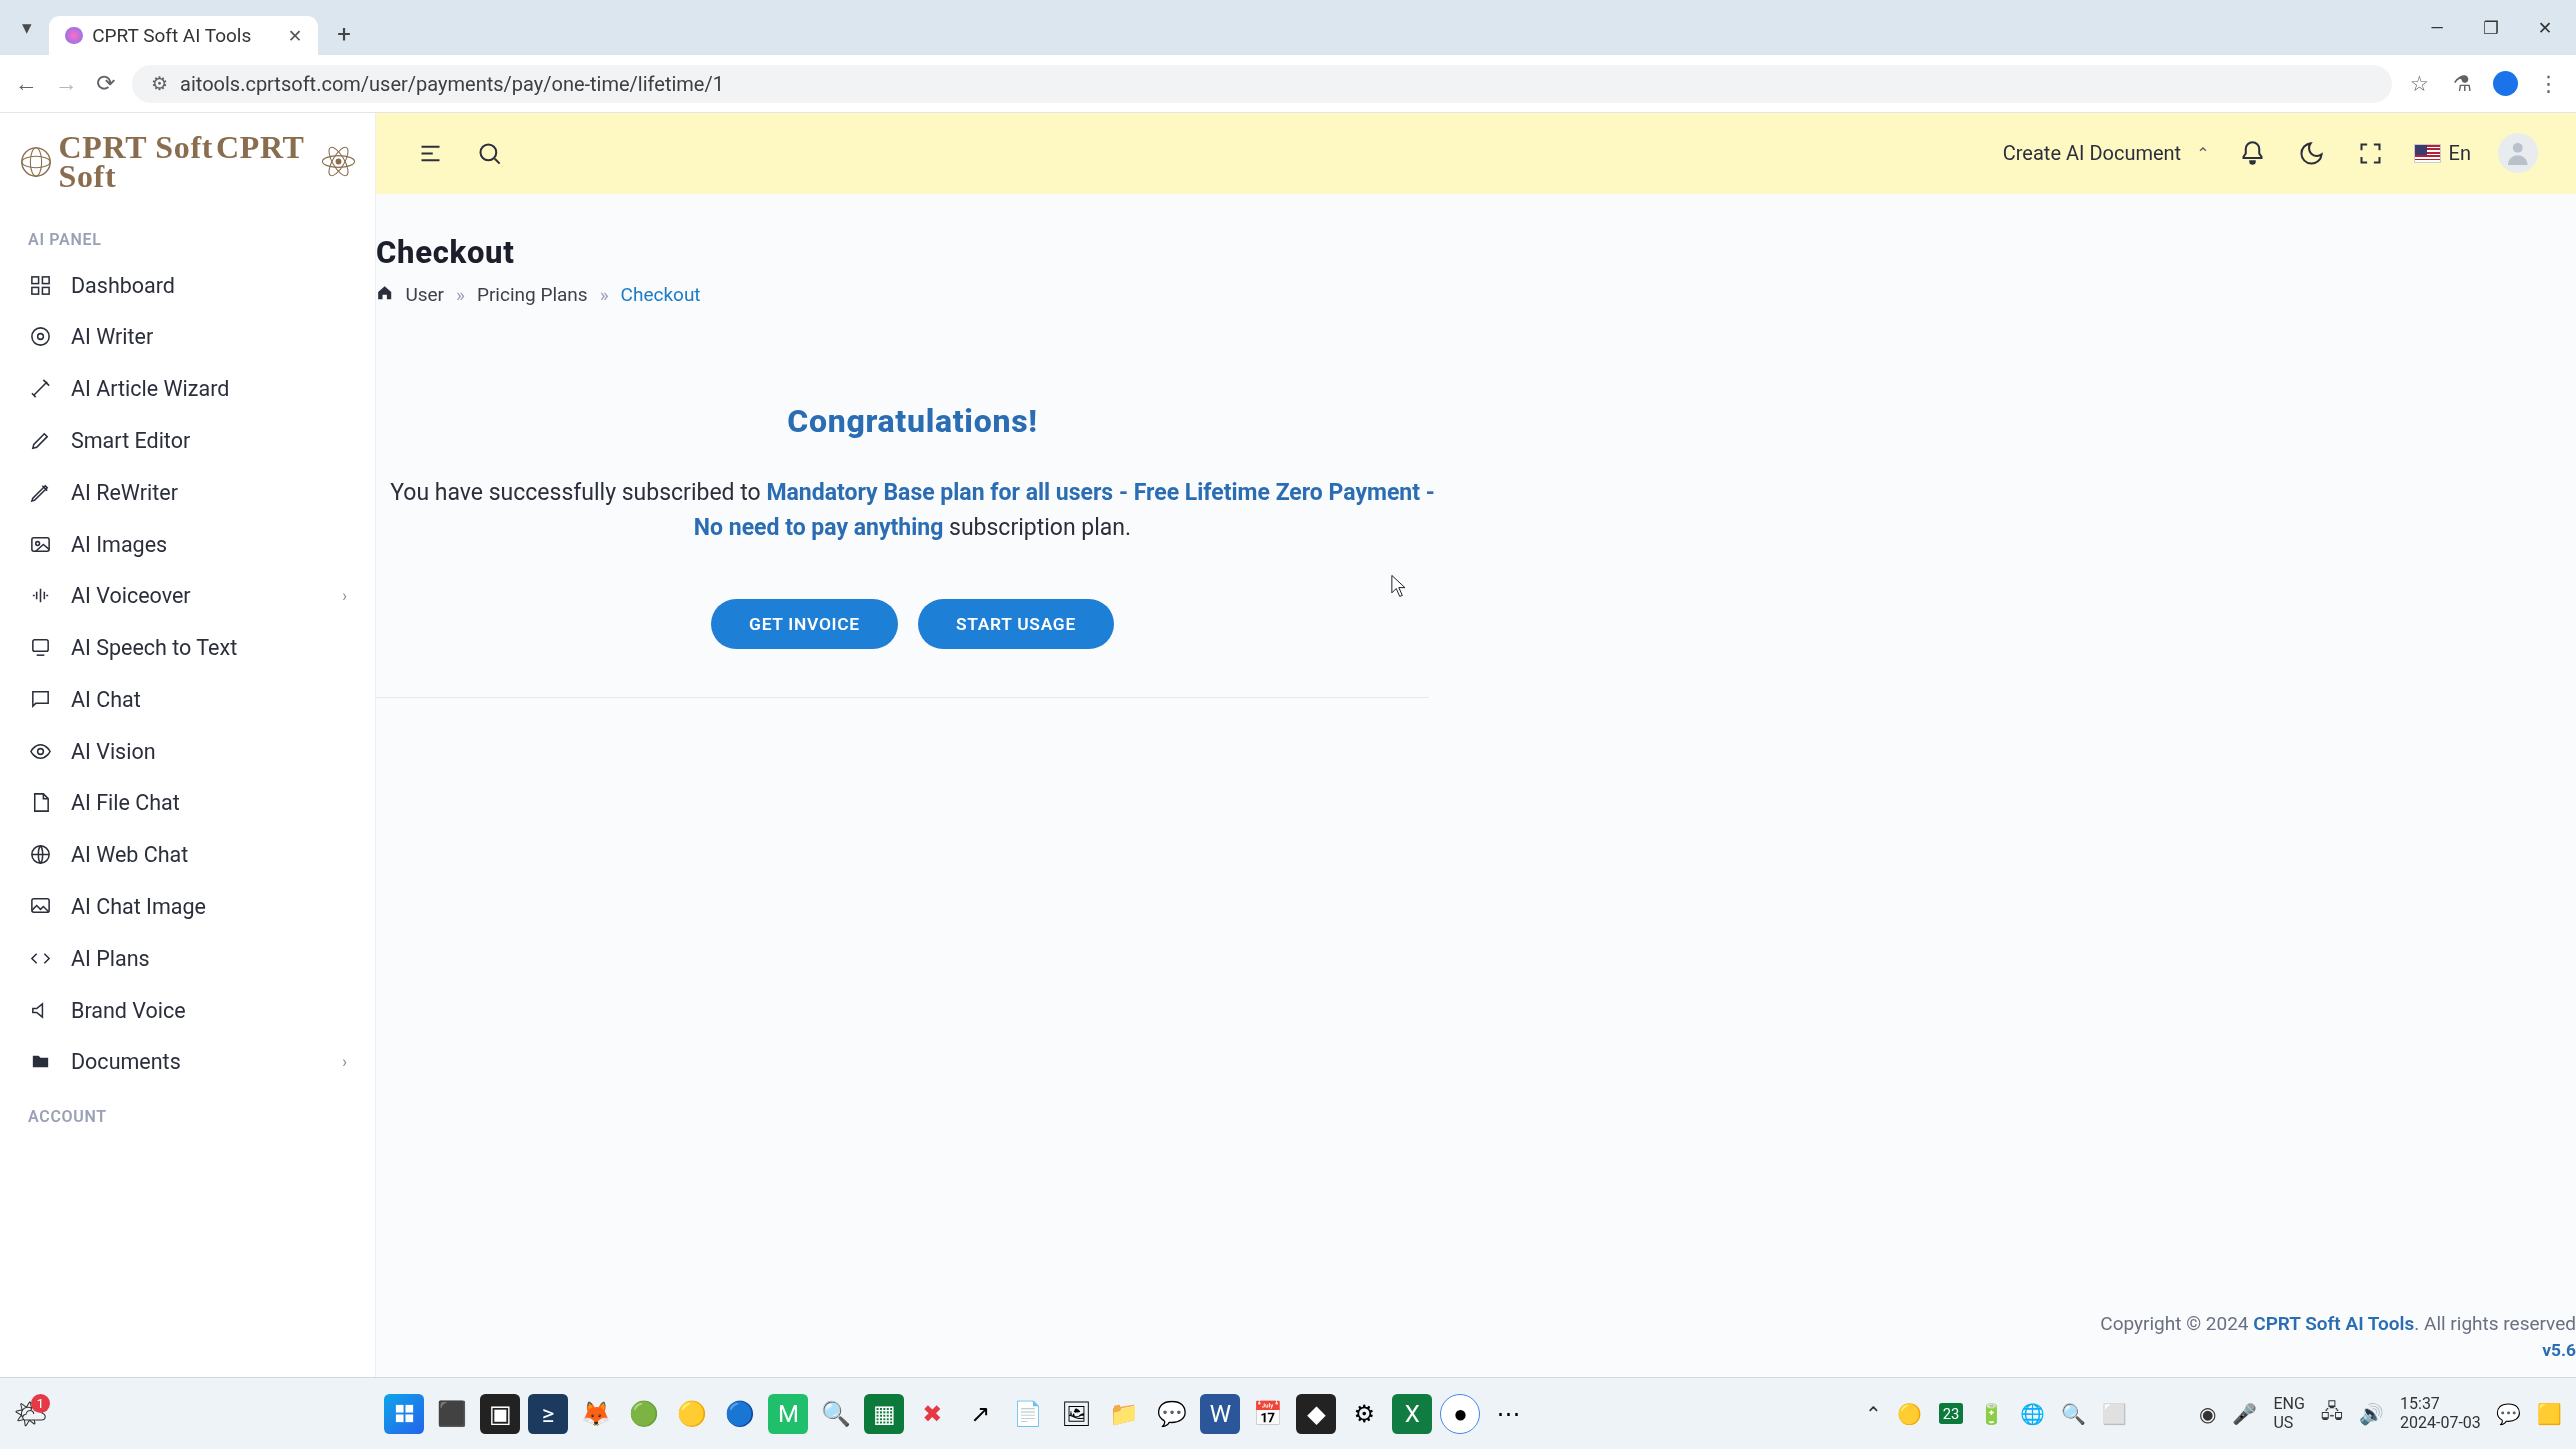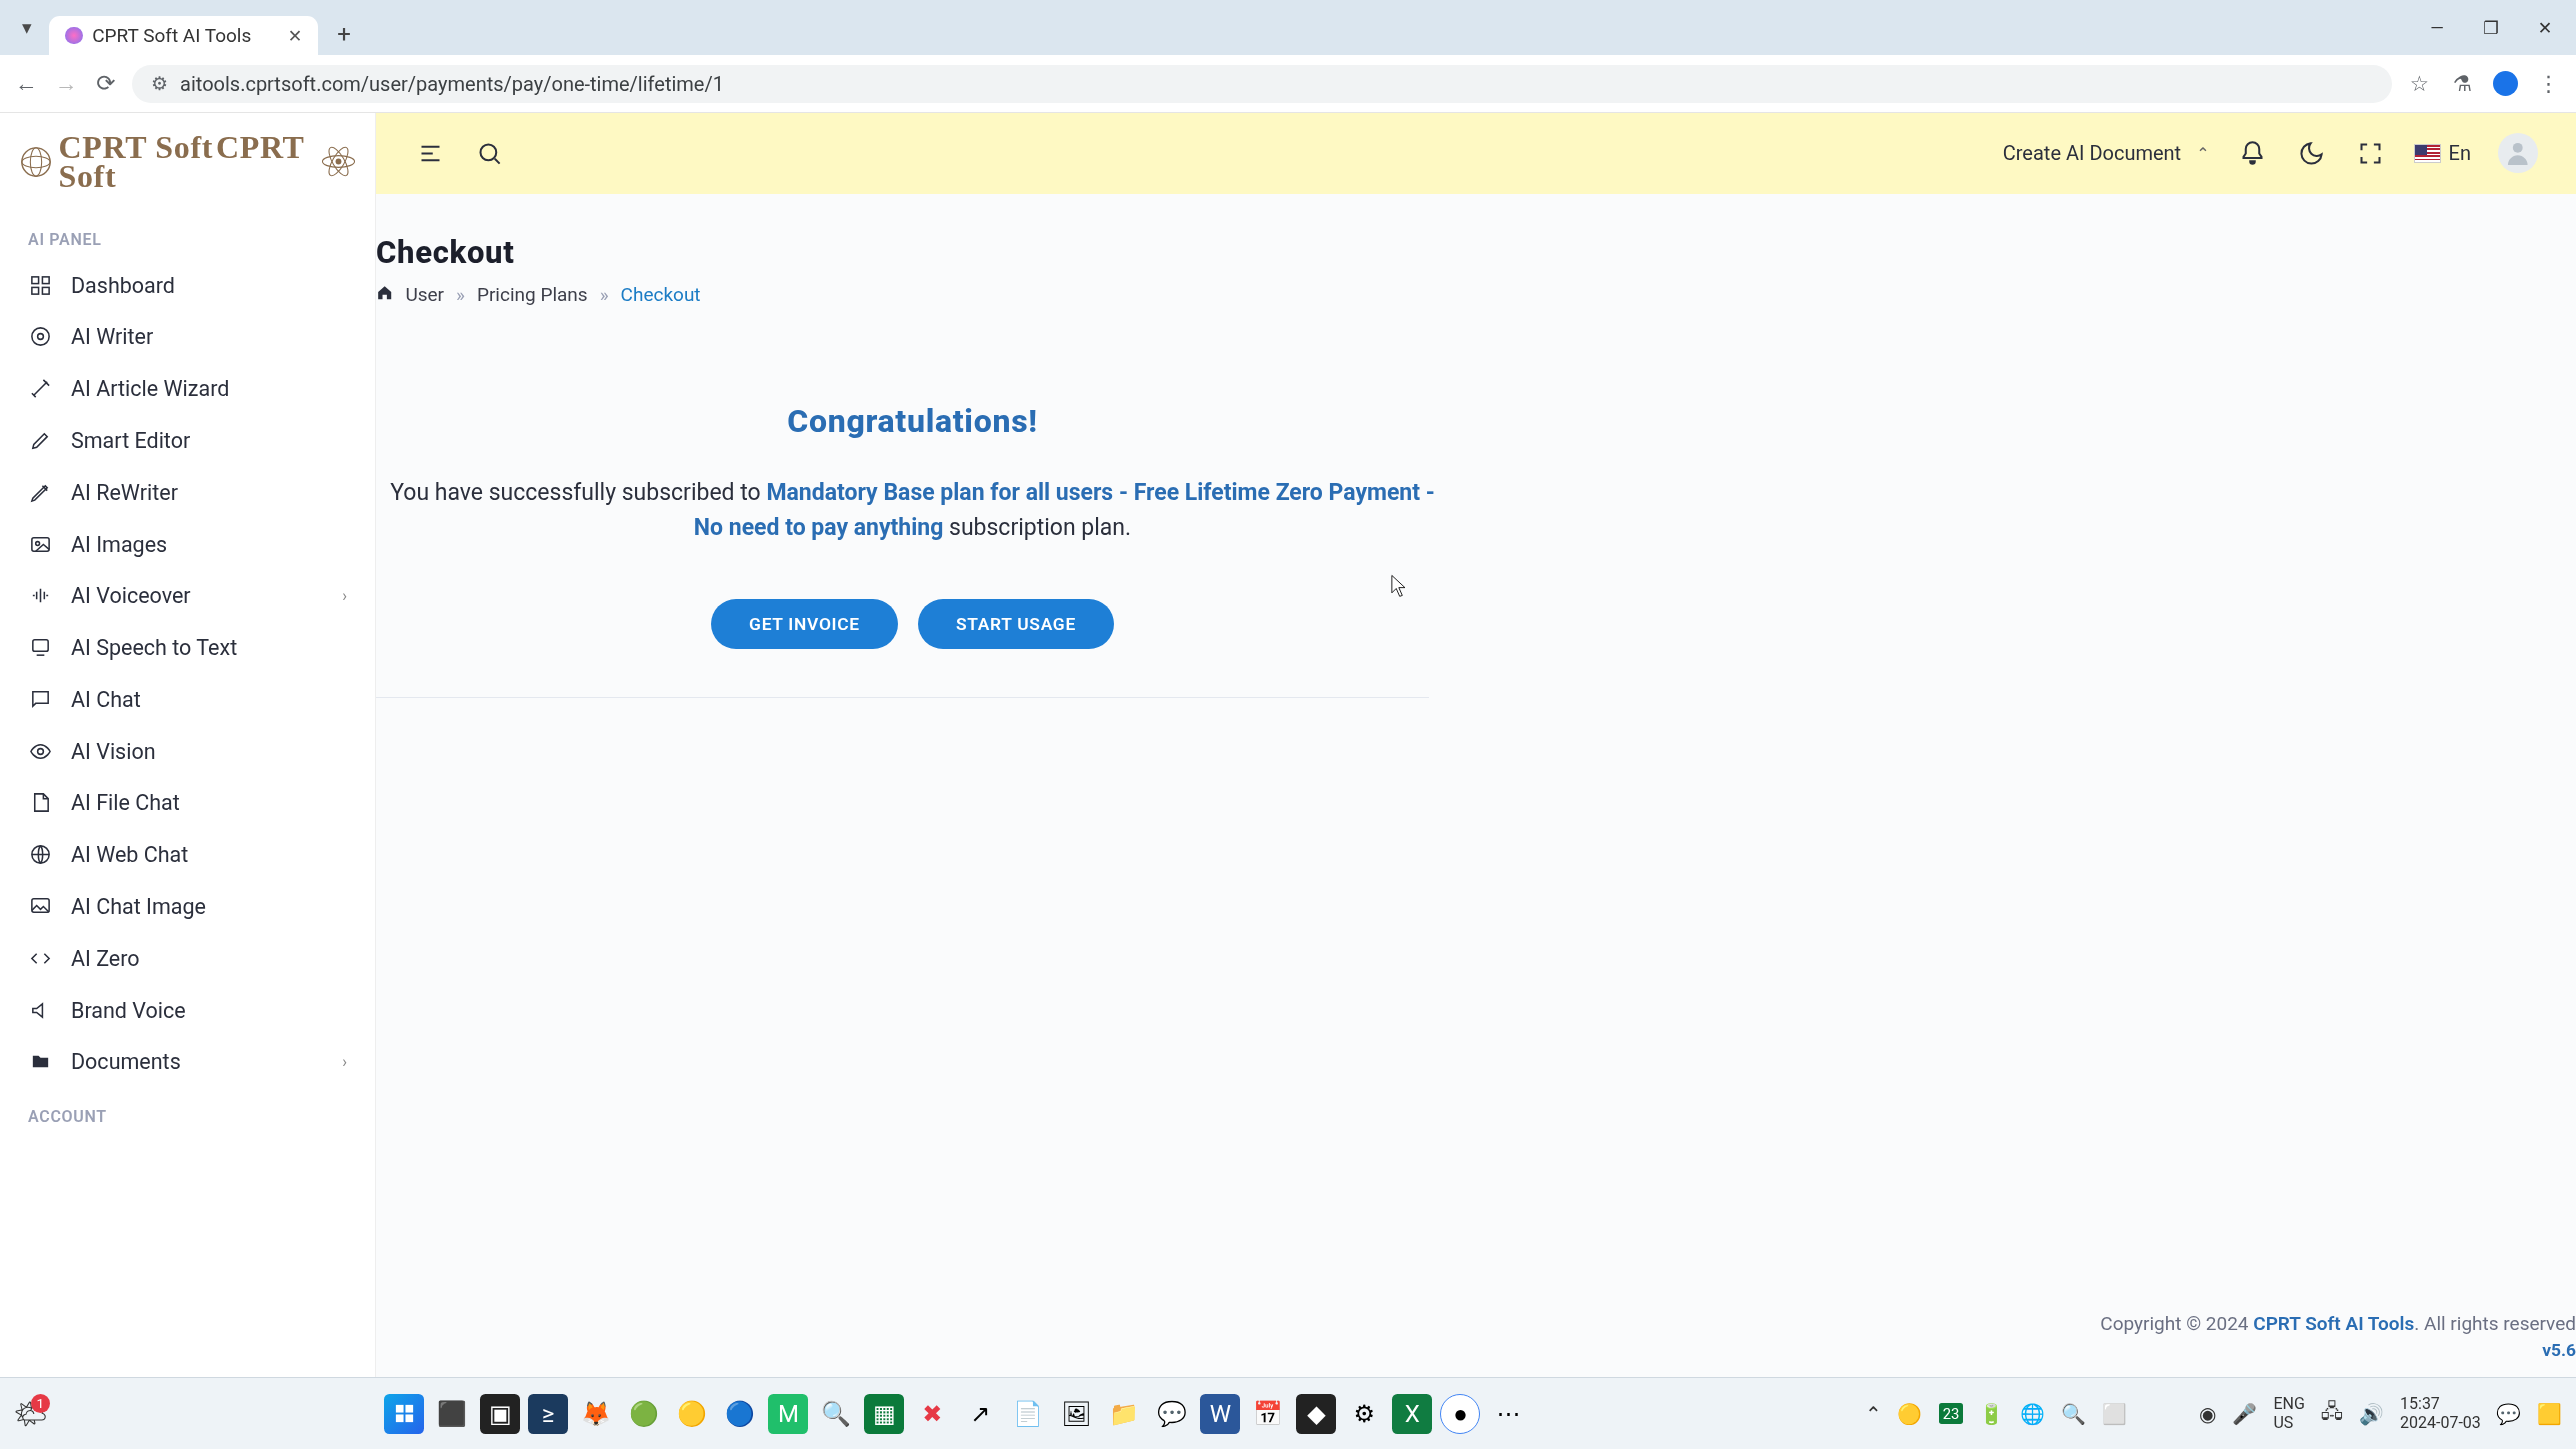--- a/index.html
+++ b/index.html
@@ -256,21 +256,21 @@
             </svg>
           </span>
           <span>AI Chat Image</span>
         </div>
       <div class="nav-item">
           <span class="ico">
             <svg viewBox="0 0 24 24">
               <path d="M8 7l-5 5 5 5M16 7l5 5-5 5"></path>
             </svg>
           </span>
-          <span>AI Zero</span>
+          <span>AI Plans</span>
         </div>
       <div class="nav-item">
           <span class="ico">
             <svg viewBox="0 0 24 24">
               <path d="M4 10v4h4l6 5V5l-6 5H4z"></path>
             </svg>
           </span>
           <span>Brand Voice</span>
         </div>
       <div class="nav-item">

